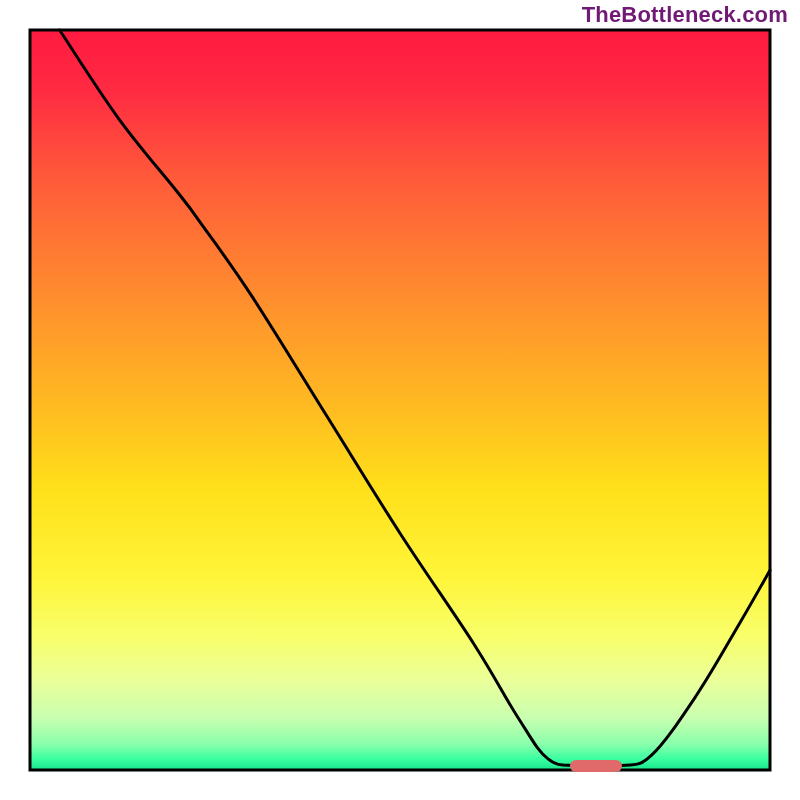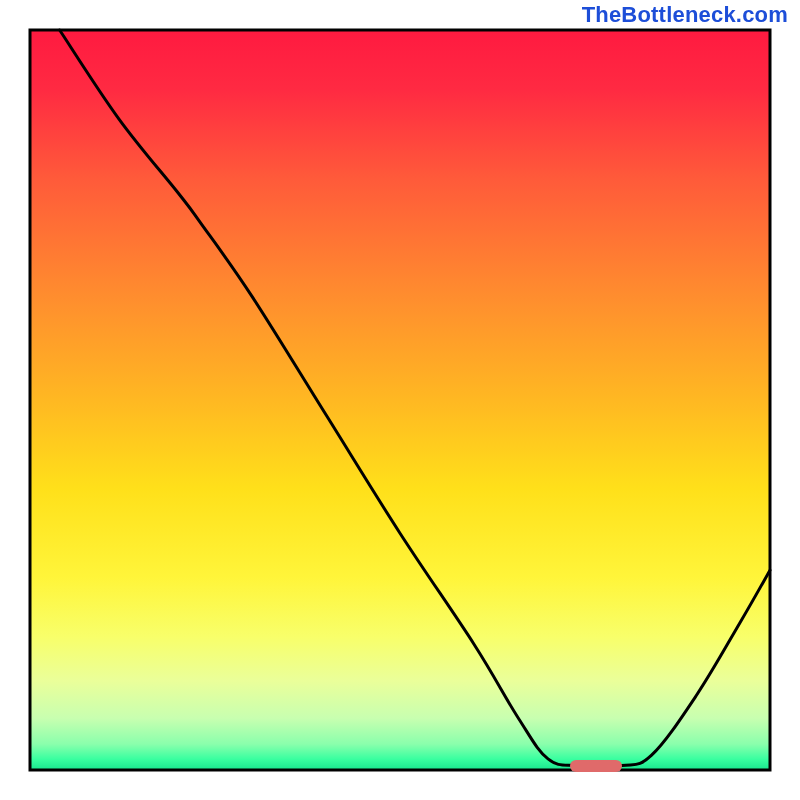--- a/index.html
+++ b/index.html
@@ -14,21 +14,21 @@
     position: relative;
     width: 800px;
     height: 800px;
   }
   .watermark {
     position: absolute;
     top: 2px;
     right: 12px;
     font-size: 22px;
     font-weight: 600;
-    color: #1d4ed8;
+    color: #701a75;
     letter-spacing: 0.2px;
     z-index: 10;
   }
   svg.plot {
     position: absolute;
     top: 0;
     left: 0;
   }
   .marker {
     position: absolute;

